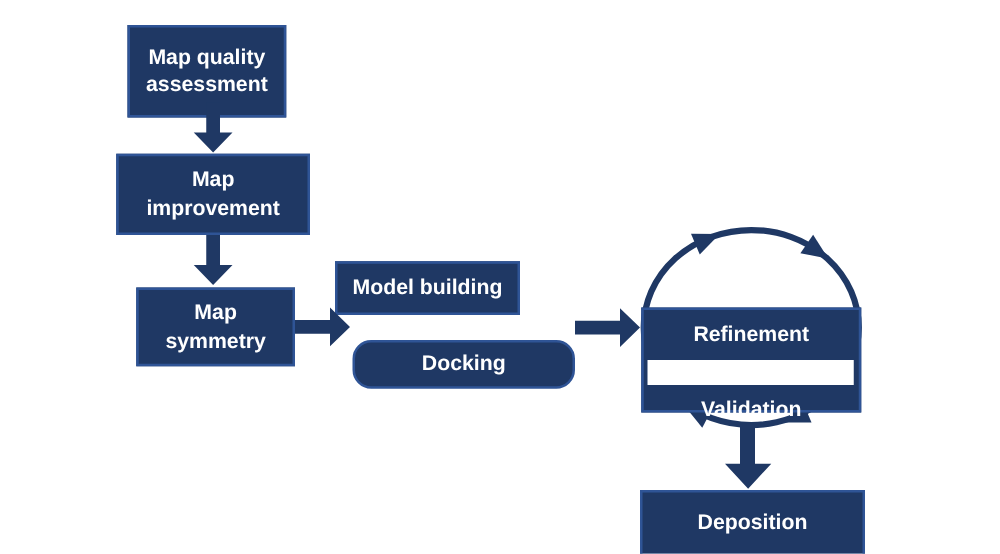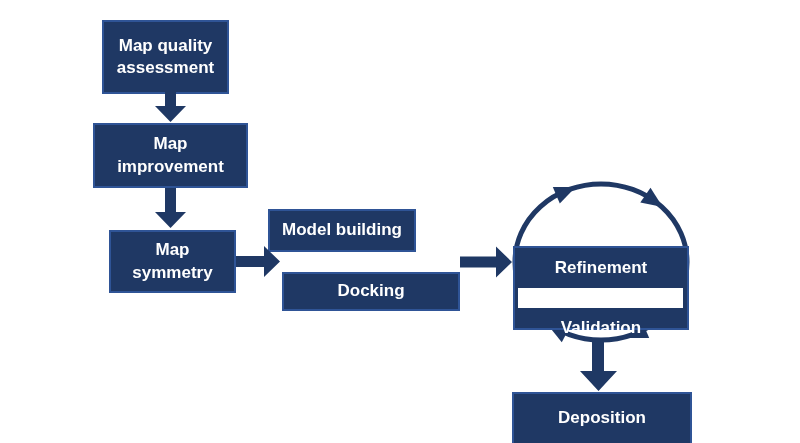--- a/index.html
+++ b/index.html
@@ -31,21 +31,21 @@
     text-align:center;
     font-size:17px;font-weight:700;line-height:1.3;
     white-space:pre-line;
   }
   
   .n-quality{left:102px;top:20px;width:127px;height:74px;}
   .n-improve{left:93px;top:123px;width:155px;height:65px;}
   .n-symmetry{left:109px;top:230px;width:127px;height:63px;}
   
   .n-modelbuilding{left:268px;top:209px;width:148px;height:43px;}
-  .n-docking{left:282px;top:272px;width:178px;height:39px;}
+  .n-docking{left:282px;top:272px;width:178px;height:39px;border-radius:15px;}
   
   .n-refval{left:513px;top:210px;width:176px;height:84px;display:block;margin-top:36px;}
   .n-refval .half{
     position:absolute;left:0;right:0;
     display:flex;align-items:center;justify-content:center;
   }
   .n-refval .half.top{top:0;height:40px;}
   .n-refval .half.bottom{top:60px;height:41px;text-align:center;}
   .n-refval .band{
     position:absolute;left:3px;right:4px;top:40px;height:20px;

